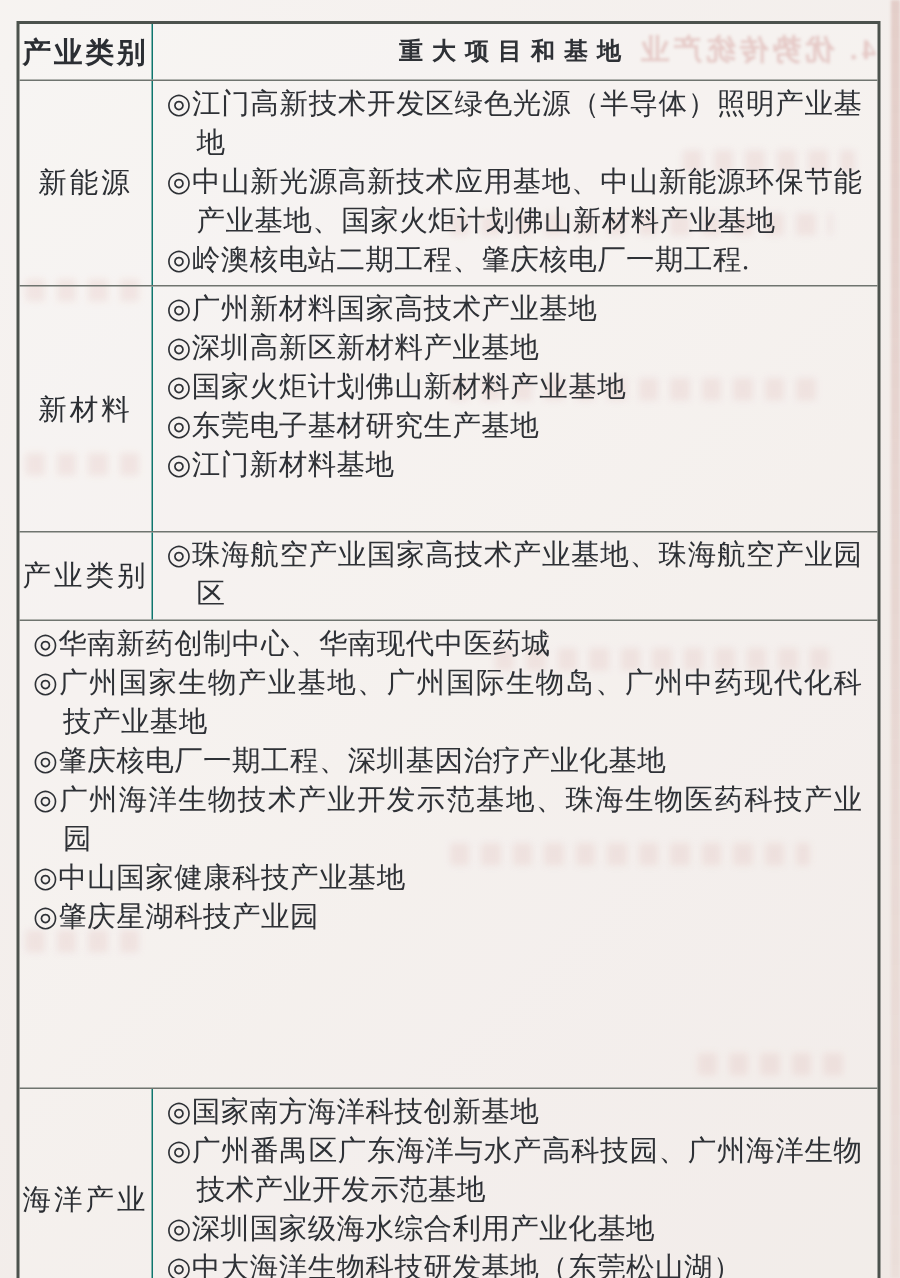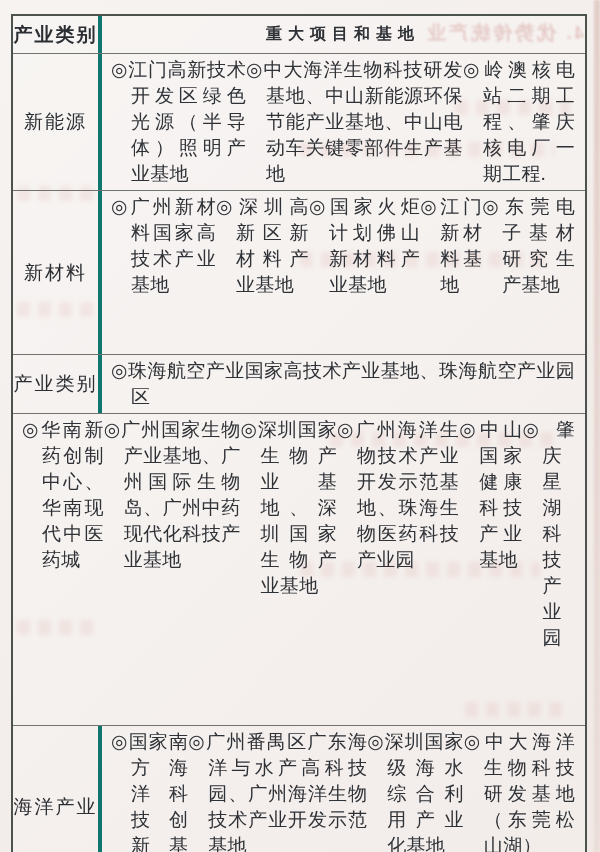--- a/index.html
+++ b/index.html
@@ -24,30 +24,30 @@
   
   .doc-table {
     position: absolute; left: 11px; top: 14px; width: 576px;
     border: 2px solid #4c524d;
     background: rgba(255,255,255,.18);
   }
   .tr { display: flex; border-top: 1px solid #6f746f; }
   .tr.header { border-top: none; height: 37px; }
   .cat-cell {
     flex: 0 0 89px; width: 89px;
-    border-right: 4px solid #0f766e;
+    border-right: 1px solid #0f766e;
     display: flex; align-items: center; justify-content: center;
     text-align: center;
     font-size: 19px; letter-spacing: 2px;
     color: #2b2e33;
   }
   .items-cell {
     flex: 1 1 auto;
     padding: 3px 10px 3px 9px;
-    display: flex; flex-direction: row; 
+    display: flex; flex-direction: column; 
   }
   .tr.header .cat-cell { font-weight: bold; font-size: 19px; }
   .tr.header .items-cell {
     flex-direction: row; align-items: center; justify-content: center;
     font-weight: bold; font-size: 16px; letter-spacing: 6px;
   }
   .item {
     font-size: 19px; line-height: 26px; letter-spacing: .3px;
     text-align: justify;
     padding-left: 20px; text-indent: -20px;
@@ -104,56 +104,56 @@
   <div class="tr header">
     <div class="cat-cell">产业类别</div>
     <div class="items-cell">重大项目和基地</div>
   </div>
   <div id="rows">
   <div class="tr">
     <div class="cat-cell">新能源</div>
     <div class="items-cell">
   <p class="item"><span class="bullet">◎</span><span class="txt">江门高新技术开发区绿色光源（半导体）照明产业基地</span></p>
 
-  <p class="item"><span class="bullet">◎</span><span class="txt">中大海洋生物科技研发基地、中山新能源环保节能产业基地、中山电动车关键零部件生产基地</span></p>
+  <p class="item"><span class="bullet">◎</span><span class="txt">中山新光源高新技术应用基地、中山新能源环保节能产业基地、国家火炬计划佛山新材料产业基地</span></p>
 
   <p class="item"><span class="bullet">◎</span><span class="txt">岭澳核电站二期工程、肇庆核电厂一期工程.</span></p>
 </div>
   </div>
 
   <div class="tr">
     <div class="cat-cell">新材料</div>
     <div class="items-cell">
   <p class="item"><span class="bullet">◎</span><span class="txt">广州新材料国家高技术产业基地</span></p>
 
   <p class="item"><span class="bullet">◎</span><span class="txt">深圳高新区新材料产业基地</span></p>
 
   <p class="item"><span class="bullet">◎</span><span class="txt">国家火炬计划佛山新材料产业基地</span></p>
 
+  <p class="item"><span class="bullet">◎</span><span class="txt">东莞电子基材研究生产基地</span></p>
+
   <p class="item"><span class="bullet">◎</span><span class="txt">江门新材料基地</span></p>
-
-  <p class="item"><span class="bullet">◎</span><span class="txt">东莞电子基材研究生产基地</span></p>
 
 </div>
   </div>
 
   <div class="tr">
     <div class="cat-cell">产业类别</div>
     <div class="items-cell">
   <p class="item"><span class="bullet">◎</span><span class="txt">珠海航空产业国家高技术产业基地、珠海航空产业园区</span></p>
 </div>
   </div>
 
   <div class="tr">
     <div class="items-cell">
   <p class="item"><span class="bullet">◎</span><span class="txt">华南新药创制中心、华南现代中医药城</span></p>
 
   <p class="item"><span class="bullet">◎</span><span class="txt">广州国家生物产业基地、广州国际生物岛、广州中药现代化科技产业基地</span></p>
 
-  <p class="item"><span class="bullet">◎</span><span class="txt">深圳国家生物产业基地、深圳国家生物产业基地</span></p>
+  <p class="item"><span class="bullet">◎</span><span class="txt">肇庆核电厂一期工程、深圳基因治疗产业化基地</span></p>
 
   <p class="item"><span class="bullet">◎</span><span class="txt">广州海洋生物技术产业开发示范基地、珠海生物医药科技产业园</span></p>
 
 
 
   <p class="item"><span class="bullet">◎</span><span class="txt">中山国家健康科技产业基地</span></p>
 
   <p class="item"><span class="bullet">◎</span><span class="txt">肇庆星湖科技产业园</span></p>
 </div>
   </div>

